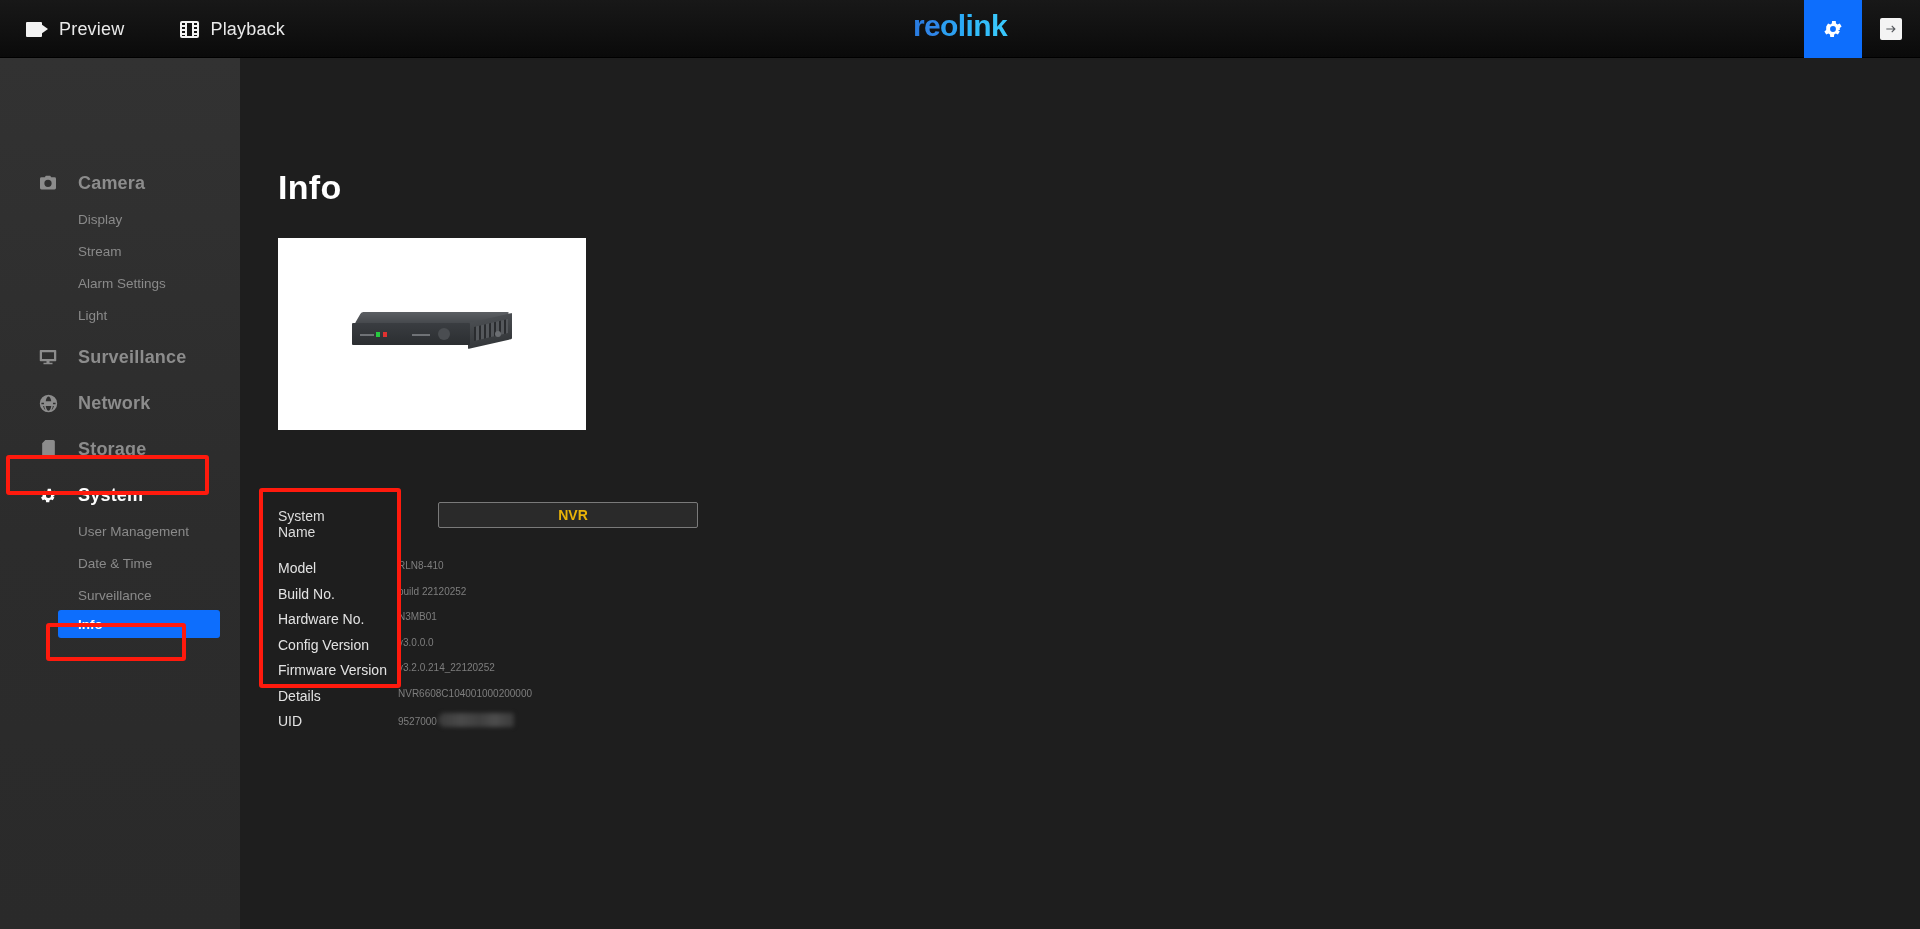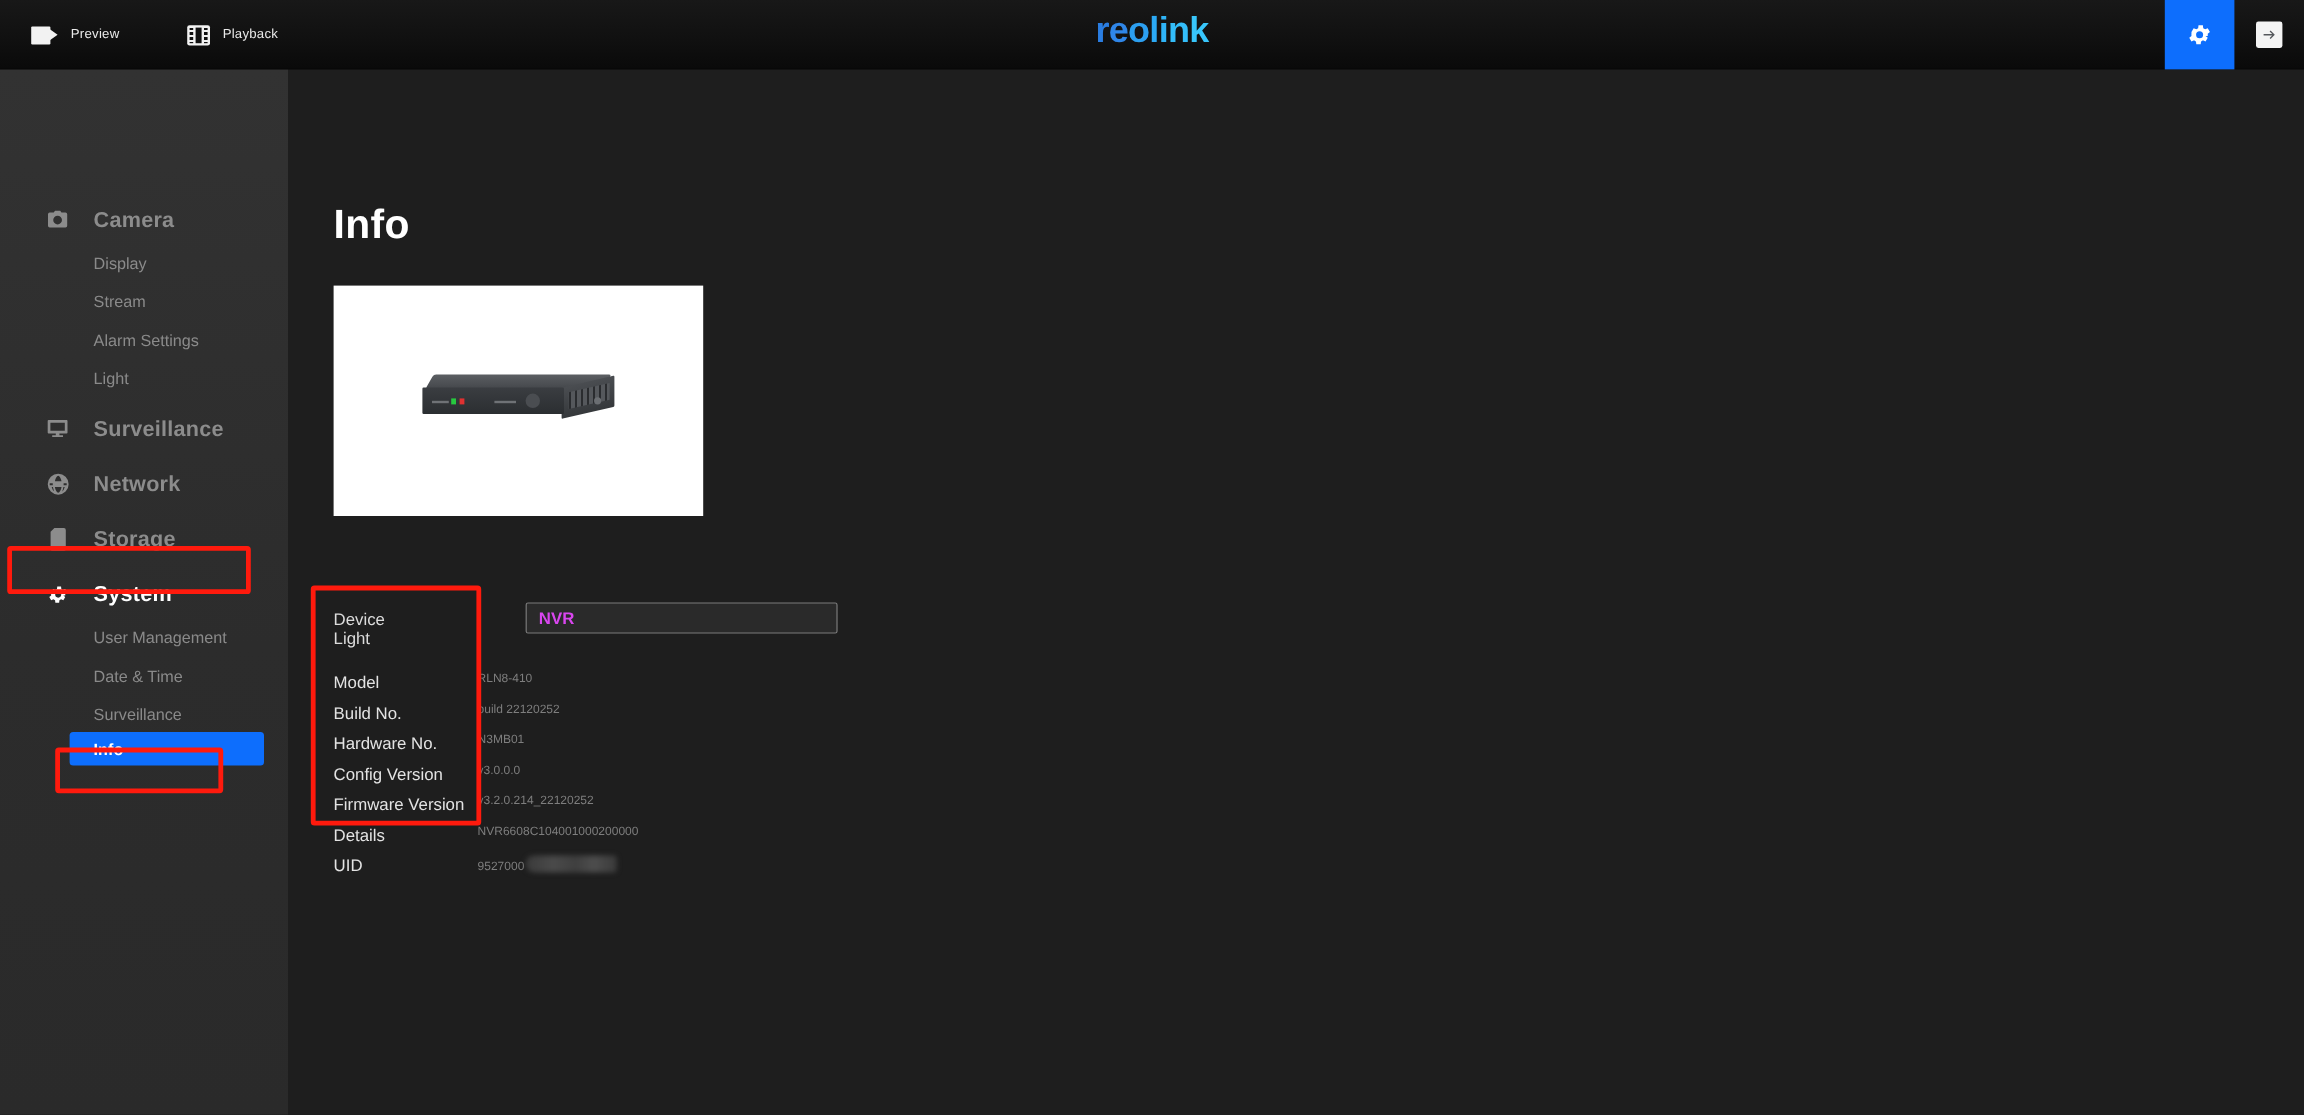--- a/index.html
+++ b/index.html
@@ -12,21 +12,21 @@
   #app { position: relative; width: 1920px; height: 929px; background: #1e1e1e; }
 
   
   .topbar {
     position: absolute; top: 0; left: 0; width: 1920px; height: 58px;
     background: linear-gradient(180deg,#181818 0%,#101010 60%,#0a0a0a 100%);
     border-bottom: 1px solid #000;
   }
   .nav-tabs { position: absolute; left: 26px; top: 0; height: 58px; display: flex; align-items: center; gap: 56px; }
   .nav-tab { display: flex; align-items: center; gap: 11px; cursor: pointer; height: 58px; }
-  .nav-tab .label { color: #e9e9e9; font-size: 11px; letter-spacing: .2px; }
+  .nav-tab .label { color: #e9e9e9; font-size: 18px; letter-spacing: .2px; }
   .ico-cam { width: 22px; height: 15px; position: relative; }
   .ico-cam .body { position: absolute; left:0; top:0; width:16px; height:15px; background:#f2f2f2; border-radius:1px; }
   .ico-cam .lens { position:absolute; left:15px; top:2px; width:0; height:0;
     border-top:5px solid transparent; border-bottom:5px solid transparent; border-left:7px solid #f2f2f2; }
   .ico-film { width: 19px; height: 17px; background: #f2f2f2; border-radius: 2px; position: relative; display:flex;}
   .ico-film:before, .ico-film:after {
     content:""; position:absolute; top:2px; width:3px; height:13px;
     background: repeating-linear-gradient(180deg,#111 0 2px,#f2f2f2 2px 4px);
   }
   .ico-film:before { left:2px; }
@@ -100,22 +100,22 @@
     background:#4a4d51; }
   .nvr .knob { position:absolute; left:143px; top:19px; width:6px; height:6px; border-radius:50%; background:#6b6e72; }
   .nvr .txt { position:absolute; left:8px; top:22px; width:14px; height:2px; background:#6f7276; }
   .nvr .txt2 { position:absolute; left:60px; top:22px; width:18px; height:2px; background:#6f7276; }
 
   .row-devname { position:absolute; left:38px; top:444px; height:32px; }
   .row-devname .lbl { position:absolute; left:0; top:6px; font-size:14px; color:#dcdcdc; }
   .devname-input {
     position:absolute; left:160px; top:0; width:260px; height:26px;
     background:#2a2a2a; border:1px solid #7a7a7a; border-radius:2px;
-    color:#d946ef; font-size:14px; font-weight:700; padding-left:10px;
-    font-family:"Liberation Sans", sans-serif; outline:none;
+    color:#eab308; font-size:14px; font-weight:700; padding-left:10px;
+    font-family:"Liberation Sans", sans-serif; outline:none;text-align:center;
   }
 
   .info-table { position:absolute; left:38px; top:500px; }
   .info-row { position:relative; height:25.5px; }
   .info-row .k { position:absolute; left:0; top:2px; font-size:14px; color:#e3e3e3; white-space:nowrap; }
   .info-row .v { position:absolute; left:120px; top:2px; font-size:10px; color:#7e7e7e; white-space:nowrap; }
   .redact { display:inline-block; width:76px; height:14px; vertical-align:-2px; margin-left:1px;
     background:linear-gradient(90deg,#3a3a3a,#4a4a4a 30%,#3f3f3f 55%,#4d4d4d 75%,#3a3a3a);
     filter: blur(2px); border-radius:7px 3px 3px 7px; }
 </style>
@@ -251,21 +251,21 @@
         <span class="txt"></span>
         <span class="txt2"></span>
         <span class="led-g"></span>
         <span class="led-r"></span>
         <span class="pad"></span>
         <span class="knob"></span>
       </div>
     </div>
 
     <div class="row-devname">
-      <span class="lbl">Device Light</span>
+      <span class="lbl">System Name</span>
       <input class="devname-input" type="text" value="NVR" style="">
     </div>
 
     <div class="info-table">
       <div class="info-row">
         <span class="k">Model</span>
         <span class="v">RLN8-410</span>
       </div>
       <div class="info-row">
         <span class="k">Build No.</span>

